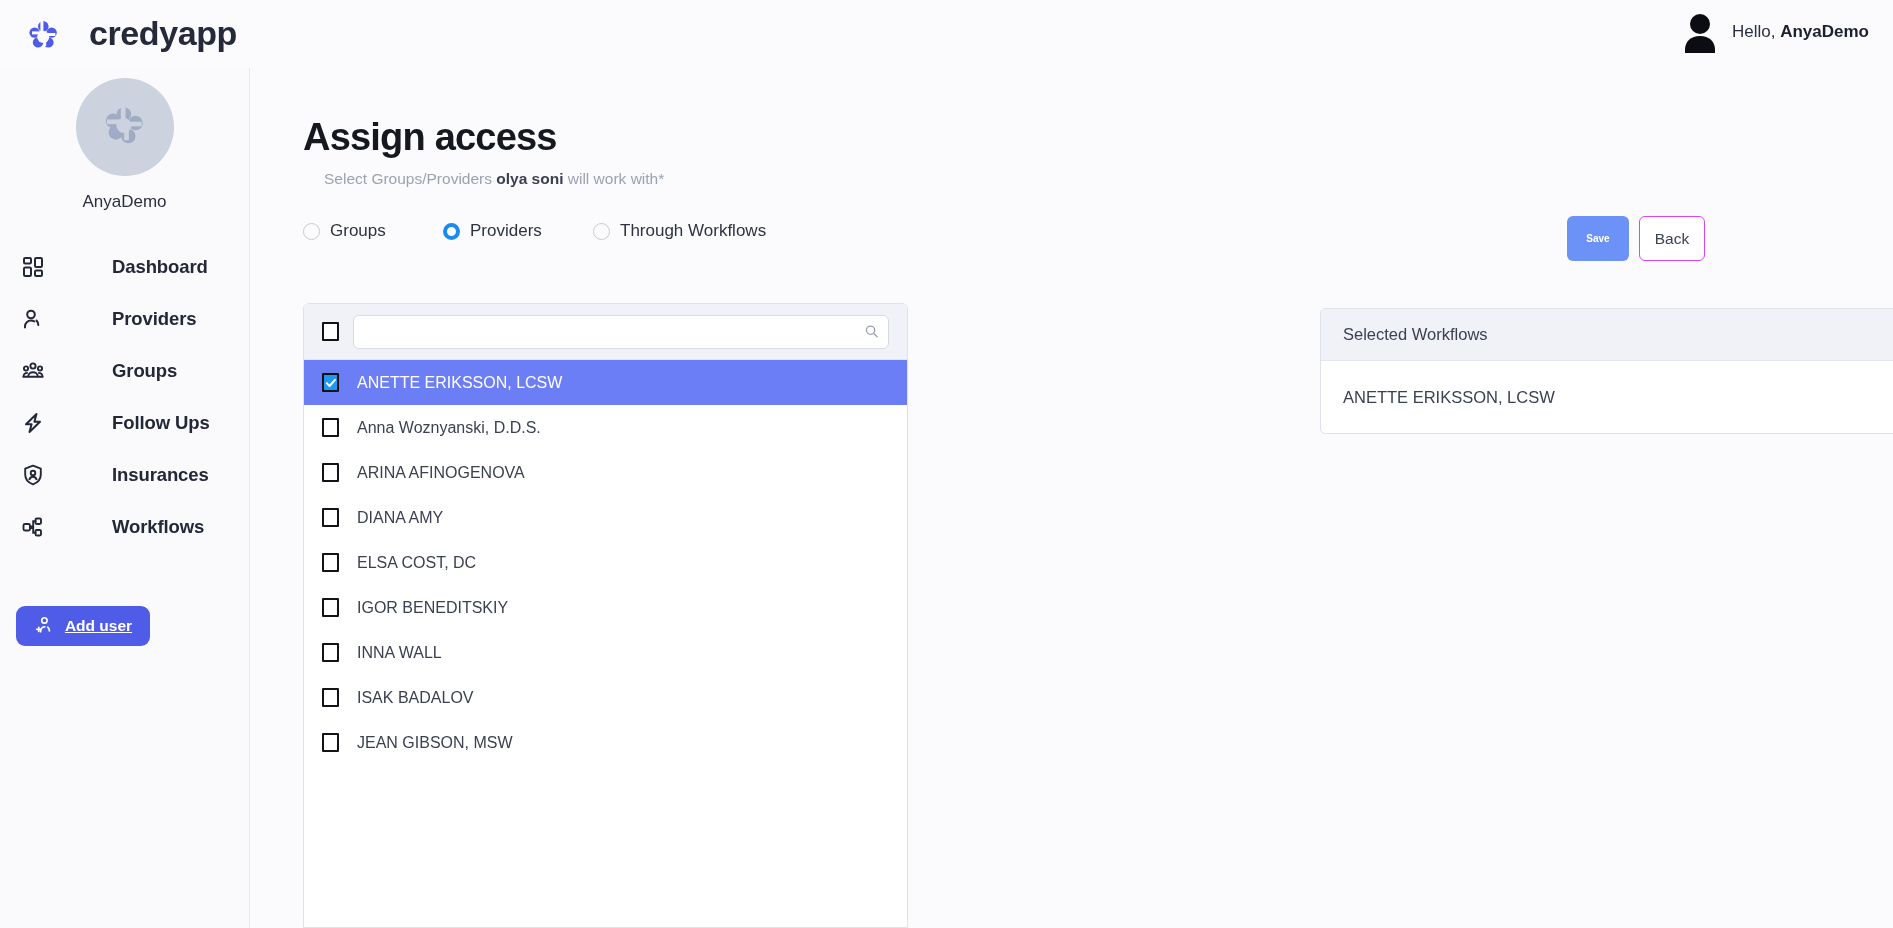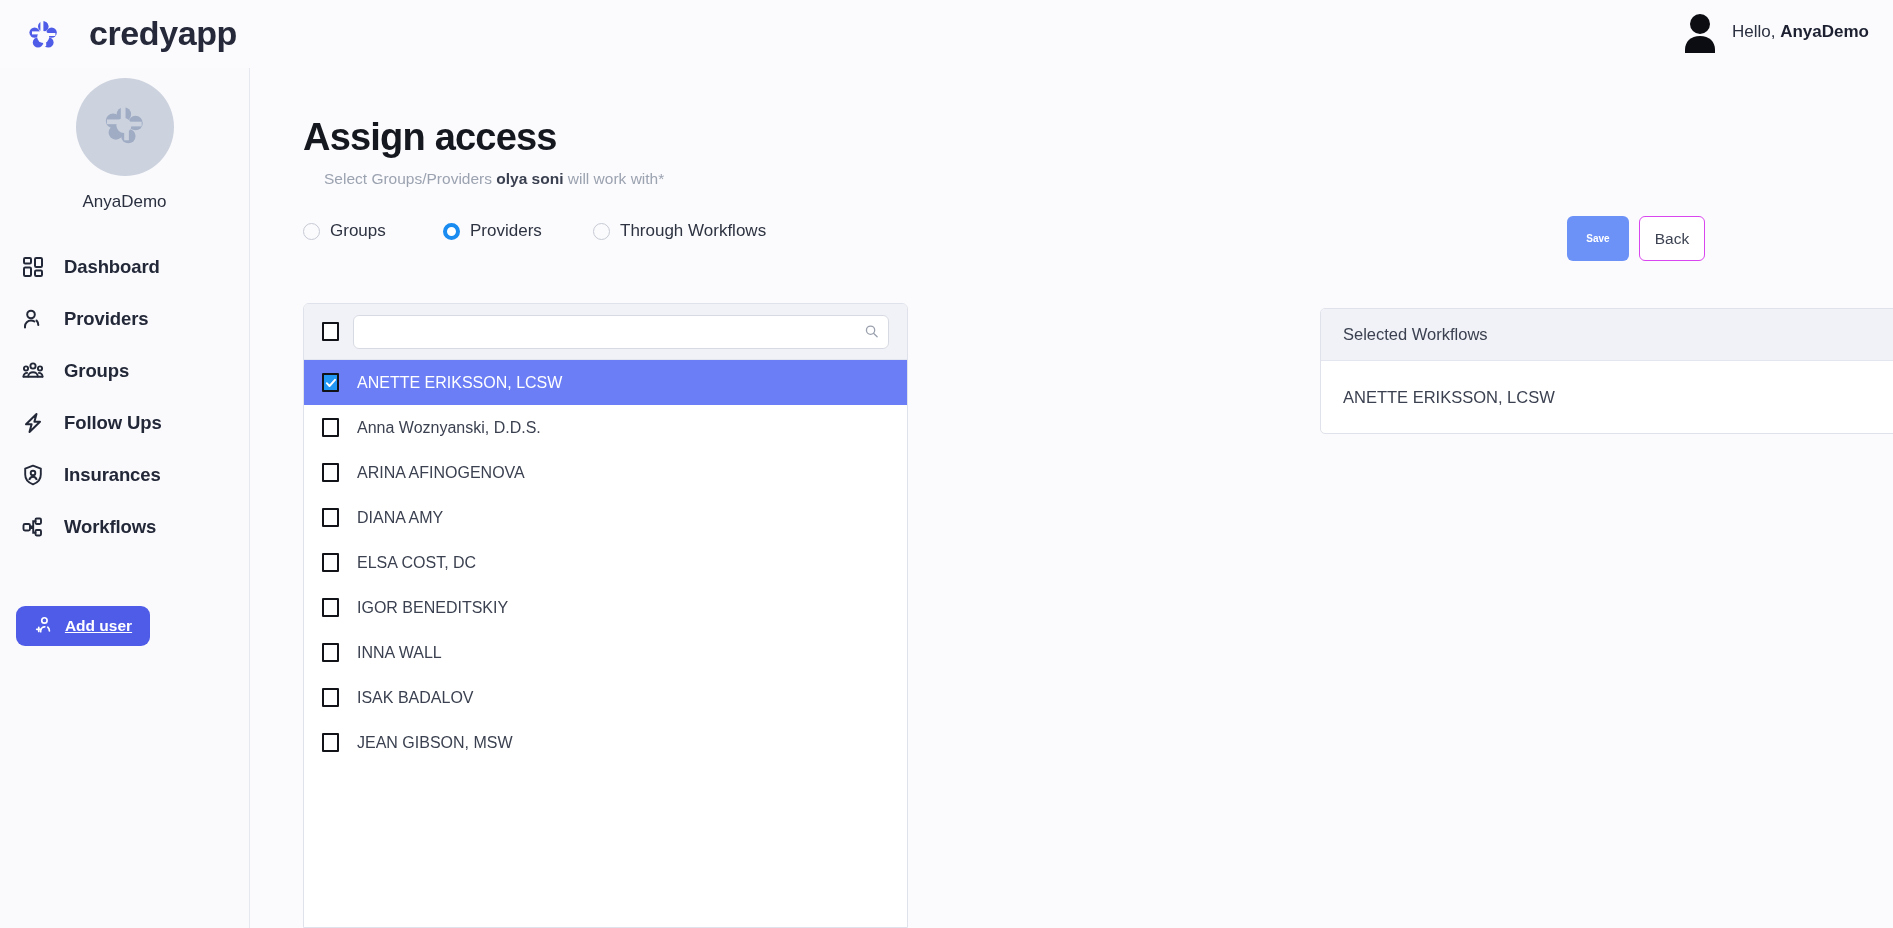--- a/index.html
+++ b/index.html
@@ -73,20 +73,21 @@
     cursor: pointer;
   }
   .nav-item .nav-icon {
     width: 26px; height: 26px;
     display: flex; align-items: center; justify-content: center;
     flex: 0 0 26px;
   }
   .nav-label {
     font-size: 18.5px; font-weight: bold; color: #232838;
     letter-spacing: -0.1px;
+    margin-left: 48px;
   }
   .add-user-btn {
     position: absolute; left: 16px; top: 538px;
     width: 134px; height: 40px;
     background: #4f5ce8;
     border-radius: 9px;
     display: flex; align-items: center; justify-content: center;
     gap: 11px;
     cursor: pointer; border: none;
   }

